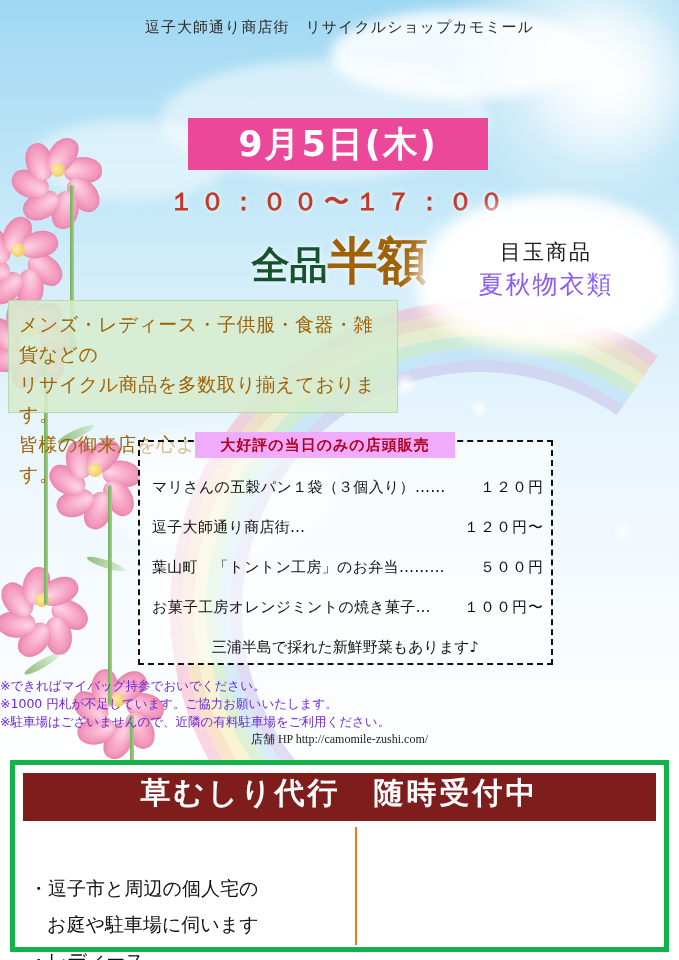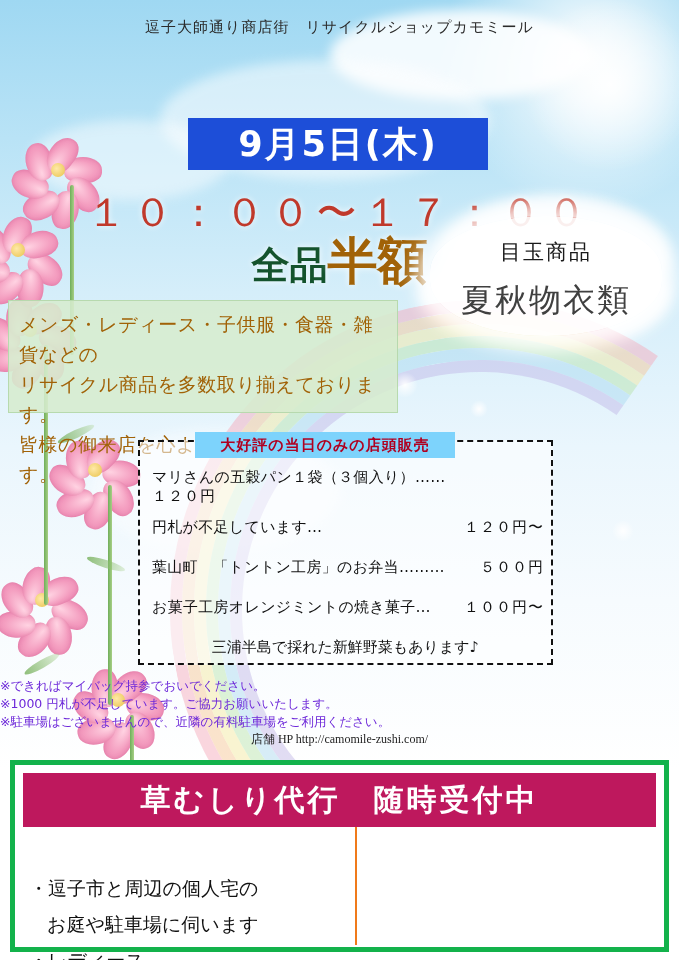--- a/index.html
+++ b/index.html
@@ -115,40 +115,40 @@
     font-weight: bold;
     color: #111;
     letter-spacing: 6px;
     text-shadow: 0 0 6px rgba(255,255,255,.9), 0 0 14px rgba(255,255,255,.8);
   }
   #dateband {
     position: absolute;
     left: 188px; top: 118px;
     width: 300px;
     height: 52px;
-    background: #1d4ed8;
+    background: #ec4899;
     display: flex;
     align-items: center;
     justify-content: center;
   }
   #dateband .txt {
     color: #fff;
     font-size: 35px;
     font-weight: bold;
     letter-spacing: 2px;
   }
   #timetext {
     position: absolute;
     left: 0; top: 185px;
     width: 679px;
     text-align: center;
-    font-size: 40px;
+    font-size: 25px;
     color: #c0392b;
     letter-spacing: 6px;
-    font-weight: normal;
+    font-weight: bold;
     text-shadow: 0 0 6px rgba(255,255,255,.9);
   }
   #halfrow {
     position: absolute;
     left: 0; top: 228px;
     width: 679px;
     text-align: center;
     white-space: nowrap;
   }
   #halfrow .allitems {
@@ -174,23 +174,23 @@
     box-shadow: 0 0 18px 14px rgba(255,255,255,0.85);
     text-align: center;
   }
   #featurecloud .f1 {
     font-size: 21px;
     color: #1a1a1a;
     margin-top: 22px;
     letter-spacing: 2px;
   }
   #featurecloud .f2 {
-    font-size: 32px;
-    color: #404040;
-    margin-top: 13px;
+    font-size: 25px;
+    color: #8b5cf6;
+    margin-top: 2px;
     letter-spacing: 2px;
   }
 
   #greenbox {
     position: absolute;
     left: 8px; top: 300px;
     width: 390px;
     height: 113px;
     background: rgba(214,236,206,0.88);
     border: 1px solid rgba(180,215,170,0.9);
@@ -212,21 +212,21 @@
     height: 225px;
     border: 2px dashed #111;
     background: rgba(255,255,255,0.55);
     box-sizing: border-box;
   }
   #pinkheader {
     position: absolute;
     left: 195px; top: 432px;
     width: 260px;
     height: 26px;
-    background: #7dd3fc;
+    background: #f0abfc;
     color: #b00020;
     font-size: 15px;
     font-weight: bold;
     display: flex;
     align-items: center;
     justify-content: center;
     letter-spacing: 1px;
   }
   .priceline {
     position: absolute;
@@ -234,21 +234,21 @@
     width: 392px;
     font-size: 15px;
     color: #111;
     display: flex;
     justify-content: space-between;
     align-items: baseline;
     letter-spacing: .3px;
   }
   .priceline .name { white-space: nowrap; }
   .priceline .val { white-space: nowrap; letter-spacing: 1px; }
-  .pl0 { top: 468px; flex-direction: column; }
+  .pl0 { top: 478px; }
   .pl1 { top: 518px; }
   .pl2 { top: 558px; }
   .pl3 { top: 598px; }
   #veg {
     position: absolute;
     left: 138px; top: 638px;
     width: 415px;
     text-align: center;
     font-size: 15px;
     color: #111;
@@ -283,24 +283,23 @@
     width: 659px;
     height: 192px;
     background: #ffffff;
     border: 5px solid #13b24b;
     box-sizing: border-box;
   }
   #orangebar {
     position: absolute;
     left: 8px; top: 8px;
     width: 633px;
-    height: 54px;
-    background: #be185d;
+    height: 48px;
+    background: #7f1d1d;
     display: flex;
-    align-items: center;
     justify-content: center;
   }
   #orangebar .txt {
     color: #fff;
     font-size: 30px;
     font-weight: bold;
     letter-spacing: 3px;
   }
   #bl {
     position: absolute;
@@ -463,21 +462,21 @@
   </div>
 
   <div id="pricebox"></div>
   <div id="pinkheader" class="jp">大好評の当日のみの店頭販売</div>
 
   <div class="priceline pl0">
     <span class="name jp">マリさんの五穀パン１袋（３個入り）……</span>
     <span class="val jp">１２０円</span>
   </div>
   <div class="priceline pl1">
-    <span class="name jp">円札が不足しています…</span>
+    <span class="name jp">逗子大師通り商店街…</span>
     <span class="val jp">１２０円〜</span>
   </div>
   <div class="priceline pl2">
     <span class="name jp">葉山町　「トントン工房」のお弁当………</span>
     <span class="val jp">５００円</span>
   </div>
   <div class="priceline pl3">
     <span class="name jp">お菓子工房オレンジミントの焼き菓子…</span>
     <span class="val jp">１００円〜</span>
   </div>

